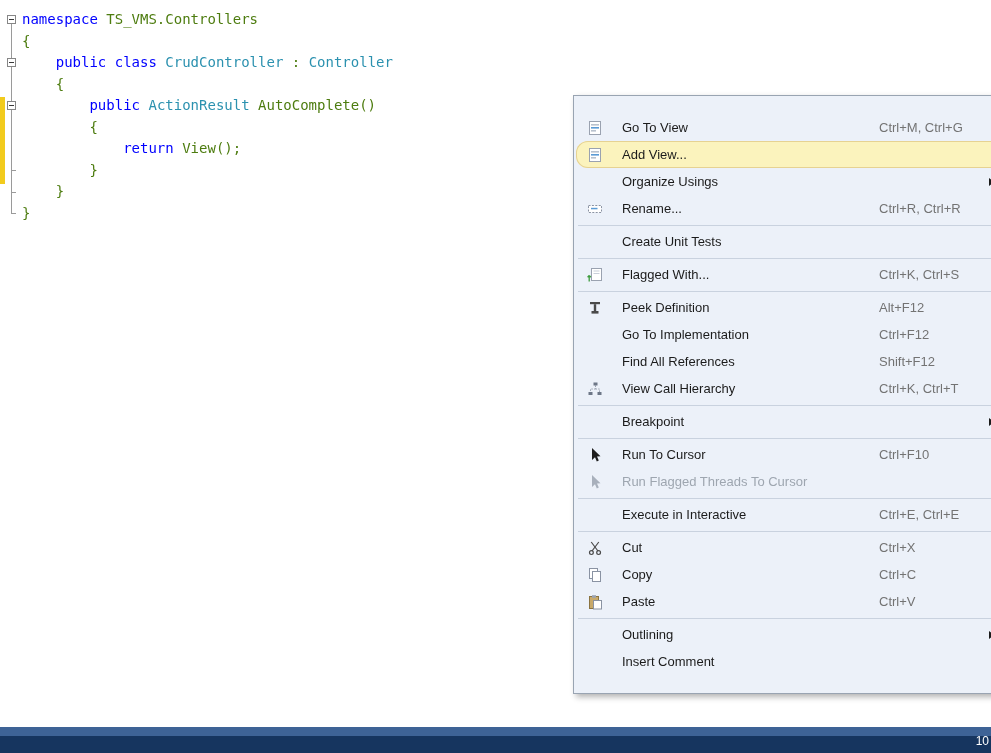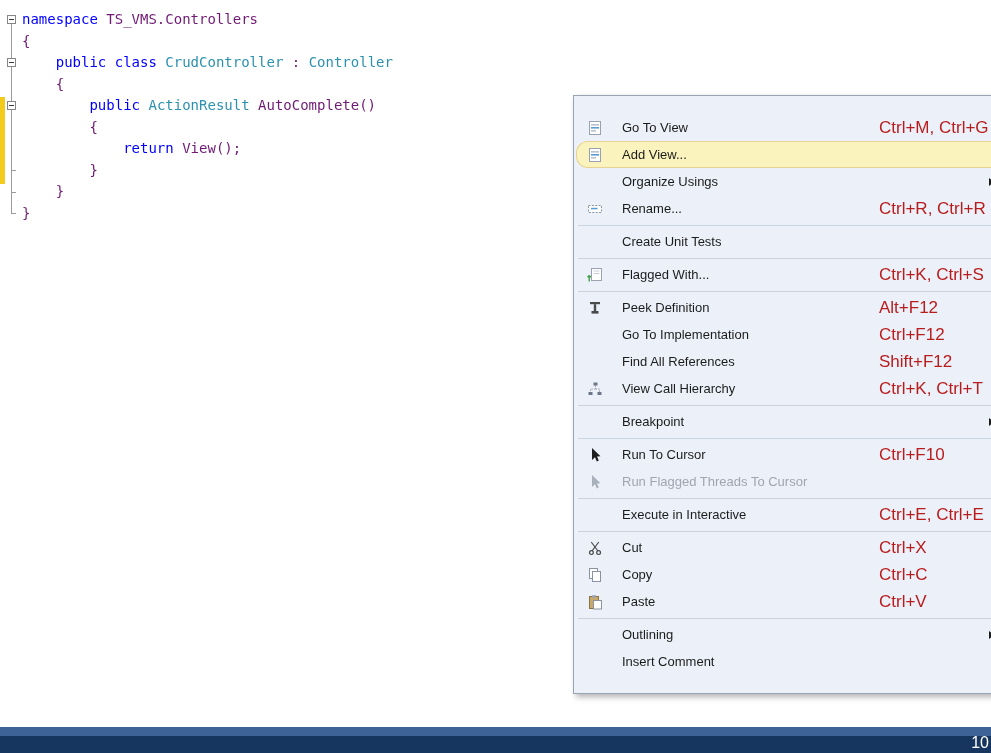--- a/index.html
+++ b/index.html
@@ -14,39 +14,39 @@
   .fold-tick{position:absolute;left:11px;width:5px;height:1px;background:#9a9a9a;}
   .fold-tick.t1{top:170px}.fold-tick.t2{top:192px}.fold-tick.t3{top:213px}
   .fold-box{position:absolute;left:7px;width:9px;height:9px;box-sizing:border-box;
     border:1px solid #868686;background:#fff;}
   .fold-box::after{content:"";position:absolute;left:1px;right:1px;top:3px;height:1px;background:#3a3a3a;}
   .fold-box.b1{top:15px}.fold-box.b2{top:58px}.fold-box.b3{top:101px}
   .code{margin:0;padding:9px 0 0 22px;font:14px/21.5px "DejaVu Sans Mono",monospace;color:#000;}
   .code-line{white-space:pre;height:21.5px;}
   .c-kw{color:var(--kw,#0000FF);}
   .c-ty{color:var(--ty,#2B91AF);}
-  .c-pl{color:#701a75;}
+  .c-pl{color:#4d7c0f;}
   
   .statusbar{position:absolute;left:0;right:0;bottom:0;height:26px;z-index:5;
     background:linear-gradient(to bottom,#3E6396 0px,#3E6396 9px,#16355F 9px,#16355F 100%);}
-  .statusbar .right{position:absolute;right:2px;top:7px;font-size:16px;color:#ffffff;}
+  .statusbar .right{position:absolute;right:2px;top:7px;font-size:12px;color:#ffffff;}
   
   .context-menu{position:absolute;left:540px;top:95px;width:432px;z-index:10;
     background:#ECF1F9;border:1px solid #99A4B2;box-shadow:3px 3px 6px rgba(0,0,0,0.3);
     padding:18px 0;box-sizing:border-box;margin-left:33px;}
   .menu-item{position:relative;height:27px;display:flex;align-items:center;
     padding:0 10px 0 12px;box-sizing:border-box;}
   .menu-item.highlight{background:var(--hl,#FBF3BD);box-shadow:inset 0 0 0 1px #E6D292;
     border-radius:12px;margin:0 2px;padding-left:10px;}
   .mi-icon{width:18px;height:18px;flex:0 0 18px;margin-right:18px;display:flex;
     align-items:center;justify-content:center;}
   .mi-icon svg{width:16px;height:16px;display:block;}
   .mi-label{font-size:13px;color:#1B1B1B;white-space:nowrap;}
   .menu-item.disabled .mi-label{color:#9EA6B0;}
-  .mi-shortcut{position:absolute;left:305px;font-size:17px;color:#b91c1c;white-space:nowrap;}
+  .mi-shortcut{position:absolute;left:305px;font-size:13px;color:#737373;white-space:nowrap;}
   .mi-arrow{position:absolute;right:10px;top:50%;margin-top:-4px;width:0;height:0;
     border-top:4px solid transparent;border-bottom:4px solid transparent;
     border-left:5px solid #1B1B1B;}
   .menu-sep{height:1px;background:#C9D2DF;margin:2.5px 4px;}
 </style>
 </head>
 <body>
 
 <div class="screen">
 

